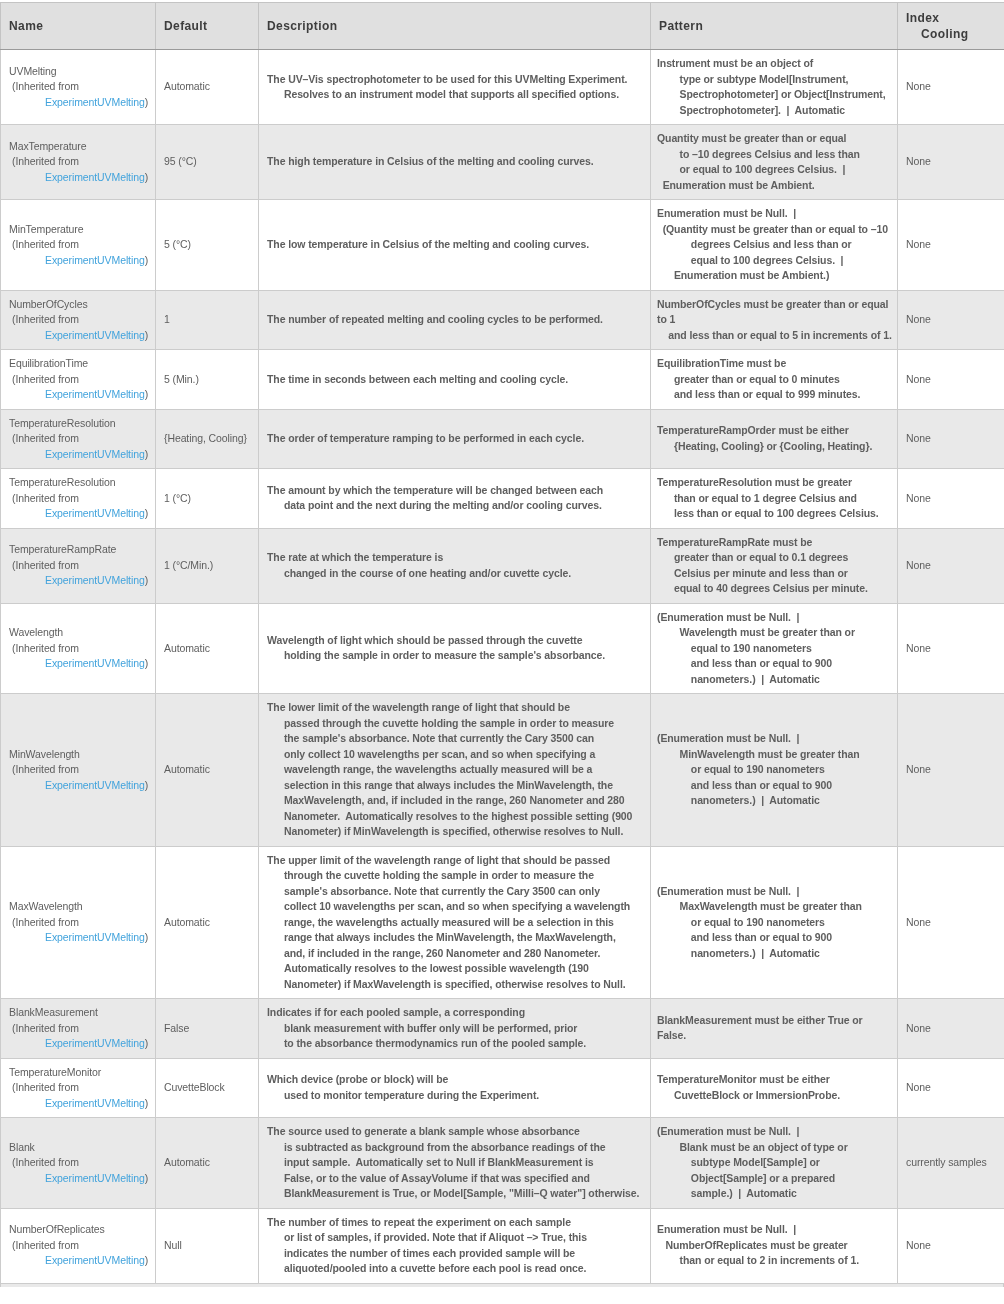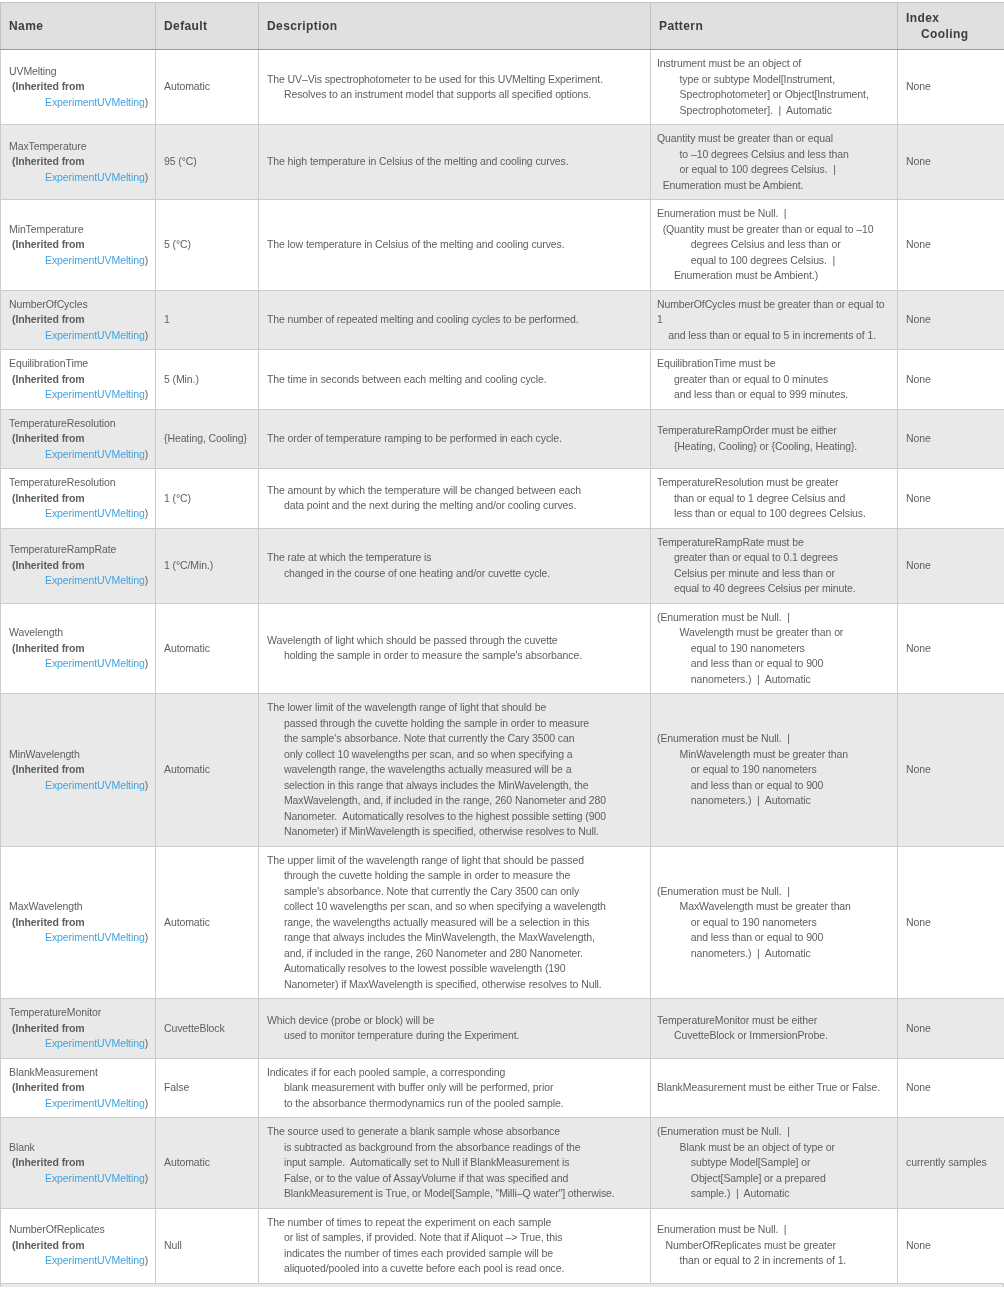--- a/index.html
+++ b/index.html
@@ -33,23 +33,23 @@
     vertical-align: middle;
     padding: 6px 4px 6px 8px;
     font-size: 10.5px;
     letter-spacing: -0.1px;
     color: #5e5e5e;
     line-height: 15.5px;
     overflow: hidden;
   }
   tbody tr { background: #ffffff; }
   tbody tr:nth-child(even) { background: #e9e9e9; }
-  .pre { white-space: pre-wrap; }
+  .pre { white-space: pre-wrap; font-weight: bold; }
   .nm { }
-  .inh1 { padding-left: 3px; font-weight: bold; }
+  .inh1 { padding-left: 3px; }
   .inh2 { padding-left: 11px; }
   .lnk { color: #42a3dc; text-decoration: none; cursor: pointer; margin-left: 25px; }
   .c-def { white-space: nowrap; }
   .c-pat { padding-left: 6px; }
   .bottom-sliver {
     width: 1004px;
     height: 3px;
     background: #e9e9e9;
     border-left: 1px solid #cccccc;
     border-right: 1px solid #cccccc;
@@ -343,56 +343,56 @@
             and less than or equal to 900
             nanometers.)  |  Automatic</div>
     </td>
     <td class="c-idx">
       <div>None</div>
     </td>
   </tr>
 
   <tr>
     <td class="c-name">
-      <div class="nm">TemperatureMonitor</div>
-      <div class="inh1">(Inherited from</div>
-      <div class="inh2"><a class="lnk">ExperimentUVMelting</a><span>)</span></div>
-    </td>
-    <td class="c-def">
-      <div>CuvetteBlock</div>
-    </td>
-    <td class="c-desc">
-      <div class="pre">Which device (probe or block) will be
-      used to monitor temperature during the Experiment.</div>
-    </td>
-    <td class="c-pat">
-      <div class="pre">TemperatureMonitor must be either
-      CuvetteBlock or ImmersionProbe.</div>
-    </td>
-    <td class="c-idx">
-      <div>None</div>
-    </td>
-  </tr>
-
-  <tr>
-    <td class="c-name">
       <div class="nm">BlankMeasurement</div>
       <div class="inh1">(Inherited from</div>
       <div class="inh2"><a class="lnk">ExperimentUVMelting</a><span>)</span></div>
     </td>
     <td class="c-def">
       <div>False</div>
     </td>
     <td class="c-desc">
       <div class="pre">Indicates if for each pooled sample, a corresponding
       blank measurement with buffer only will be performed, prior
       to the absorbance thermodynamics run of the pooled sample.</div>
     </td>
     <td class="c-pat">
       <div class="pre">BlankMeasurement must be either True or False.</div>
+    </td>
+    <td class="c-idx">
+      <div>None</div>
+    </td>
+  </tr>
+
+  <tr>
+    <td class="c-name">
+      <div class="nm">TemperatureMonitor</div>
+      <div class="inh1">(Inherited from</div>
+      <div class="inh2"><a class="lnk">ExperimentUVMelting</a><span>)</span></div>
+    </td>
+    <td class="c-def">
+      <div>CuvetteBlock</div>
+    </td>
+    <td class="c-desc">
+      <div class="pre">Which device (probe or block) will be
+      used to monitor temperature during the Experiment.</div>
+    </td>
+    <td class="c-pat">
+      <div class="pre">TemperatureMonitor must be either
+      CuvetteBlock or ImmersionProbe.</div>
     </td>
     <td class="c-idx">
       <div>None</div>
     </td>
   </tr>
 
   <tr>
     <td class="c-name">
       <div class="nm">Blank</div>
       <div class="inh1">(Inherited from</div>

